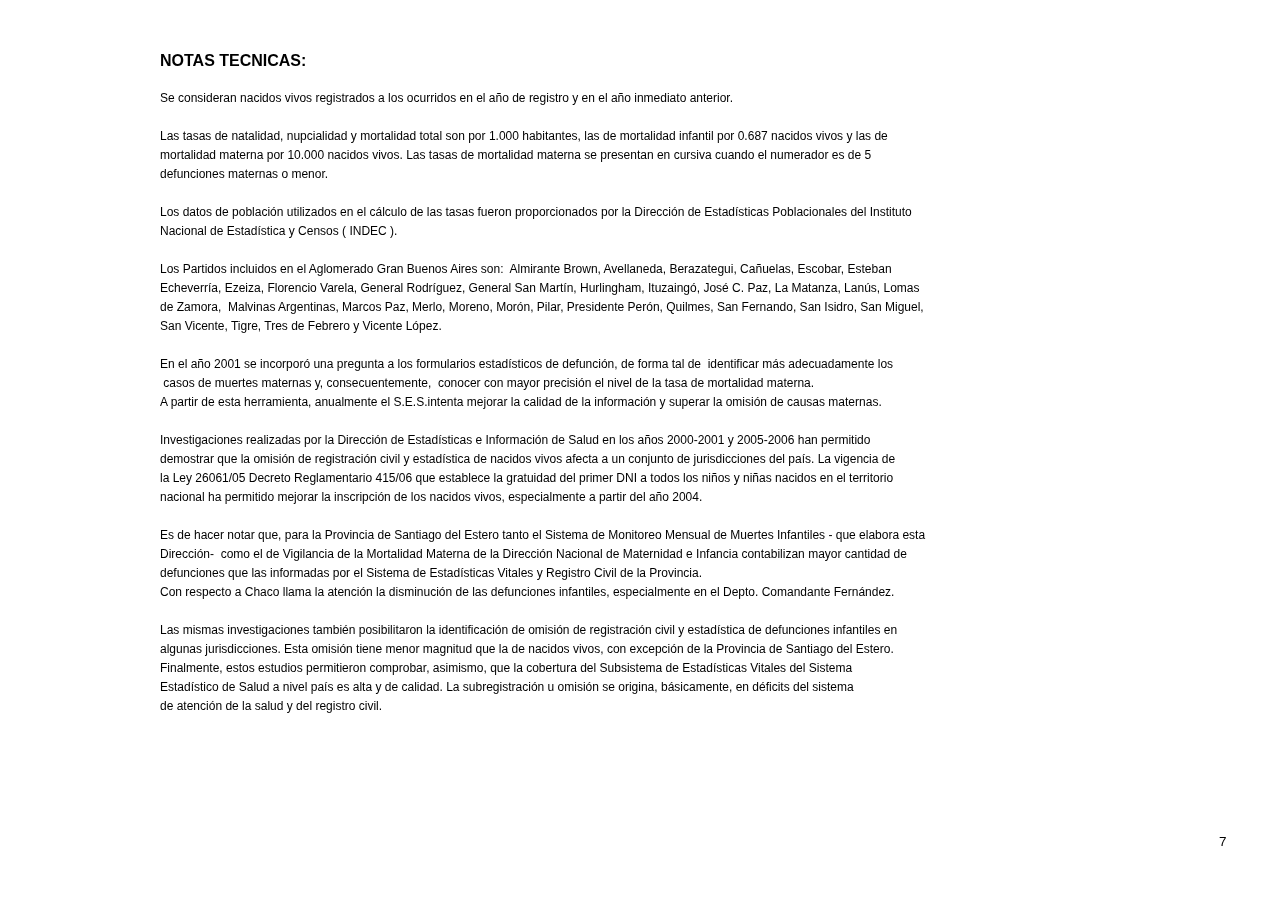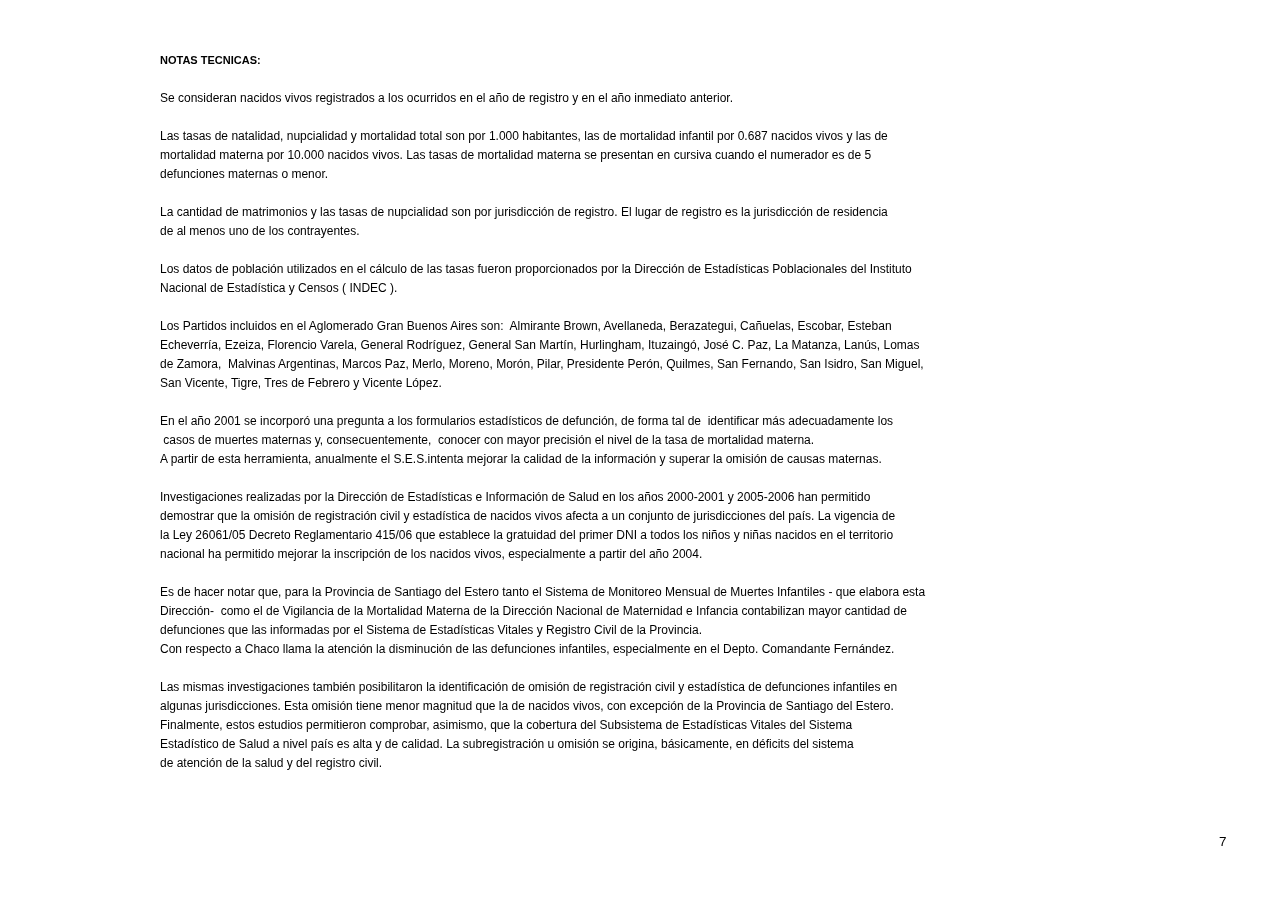--- a/index.html
+++ b/index.html
@@ -19,21 +19,21 @@
   .content {
     position: absolute;
     left: 160px;
     top: 51px;
     width: 1015px;
     font-size: 13.5px;
     line-height: 19px;
     color: #000000;
   }
   .doc-title {
-    font-size: 11px;
+    font-size: 16px;
     font-weight: bold;
     line-height: 19px;
     margin: 0 0 19px 0;
     white-space: pre-wrap;
   }
   .para {
     margin: 0 0 19px 0;
     white-space: pre-wrap;
     font-size: 12px;
     line-height: 19px;
@@ -50,22 +50,20 @@
 </head>
 <body>
 
 <div class="page">
   <div class="content">
     <h1 class="doc-title">NOTAS TECNICAS:</h1>
     <p class="para">Se consideran nacidos vivos registrados a los ocurridos en el año de registro y en el año inmediato anterior.</p>
     <p class="para">Las tasas de natalidad, nupcialidad y mortalidad total son por 1.000 habitantes, las de mortalidad infantil por 0.687 nacidos vivos y las de
 mortalidad materna por 10.000 nacidos vivos. Las tasas de mortalidad materna se presentan en cursiva cuando el numerador es de 5
 defunciones maternas o menor.</p>
-    <p class="para">La cantidad de matrimonios y las tasas de nupcialidad son por jurisdicción de registro. El lugar de registro es la jurisdicción de residencia
-de al menos uno de los contrayentes.</p>
     <p class="para">Los datos de población utilizados en el cálculo de las tasas fueron proporcionados por la Dirección de Estadísticas Poblacionales del Instituto
 Nacional de Estadística y Censos ( INDEC ).</p>
     <p class="para">Los Partidos incluidos en el Aglomerado Gran Buenos Aires son:  Almirante Brown, Avellaneda, Berazategui, Cañuelas, Escobar, Esteban
 Echeverría, Ezeiza, Florencio Varela, General Rodríguez, General San Martín, Hurlingham, Ituzaingó, José C. Paz, La Matanza, Lanús, Lomas
 de Zamora,  Malvinas Argentinas, Marcos Paz, Merlo, Moreno, Morón, Pilar, Presidente Perón, Quilmes, San Fernando, San Isidro, San Miguel,
 San Vicente, Tigre, Tres de Febrero y Vicente López.</p>
     <p class="para">En el año 2001 se incorporó una pregunta a los formularios estadísticos de defunción, de forma tal de  identificar más adecuadamente los
  casos de muertes maternas y, consecuentemente,  conocer con mayor precisión el nivel de la tasa de mortalidad materna.
 A partir de esta herramienta, anualmente el S.E.S.intenta mejorar la calidad de la información y superar la omisión de causas maternas.</p>
     <p class="para">Investigaciones realizadas por la Dirección de Estadísticas e Información de Salud en los años 2000-2001 y 2005-2006 han permitido

